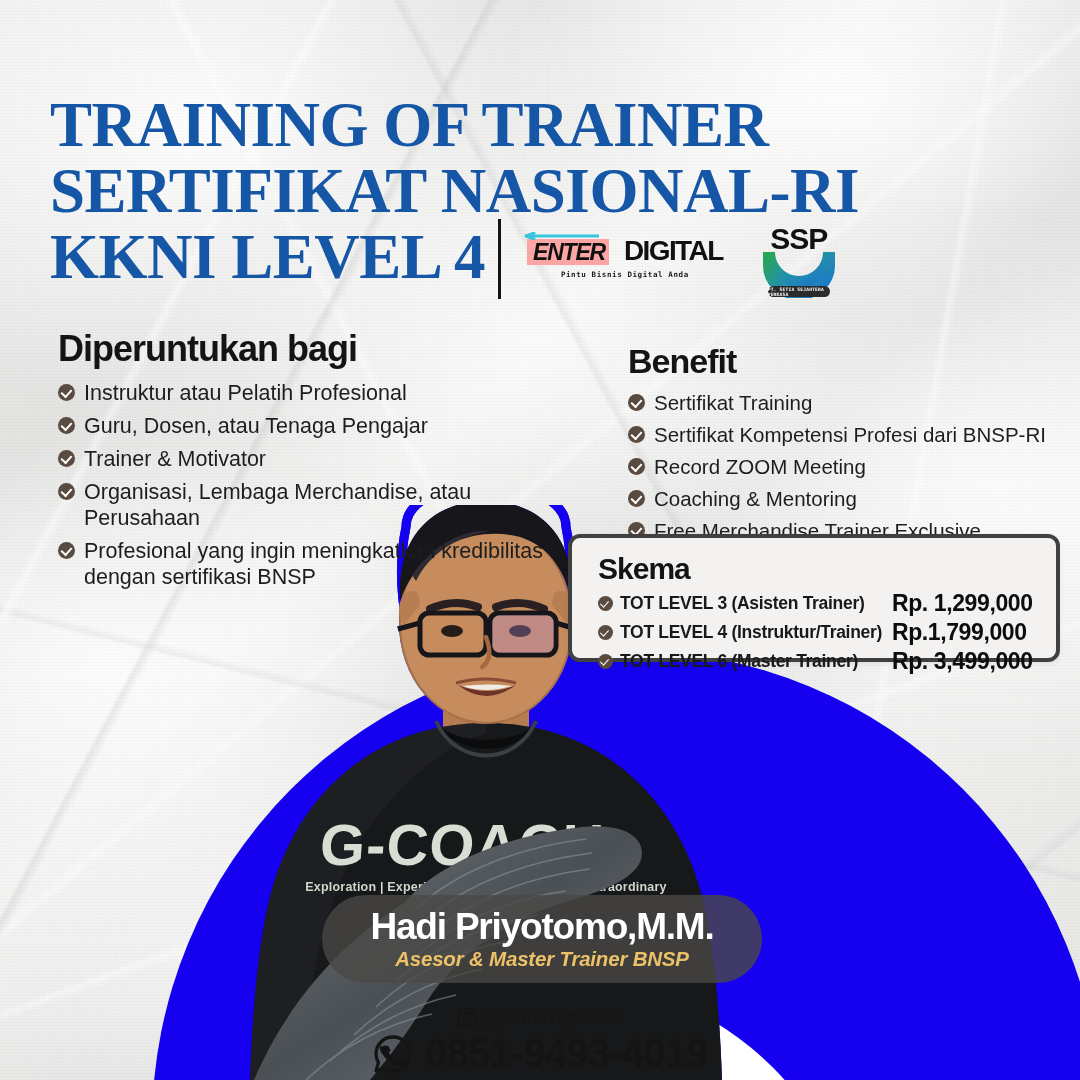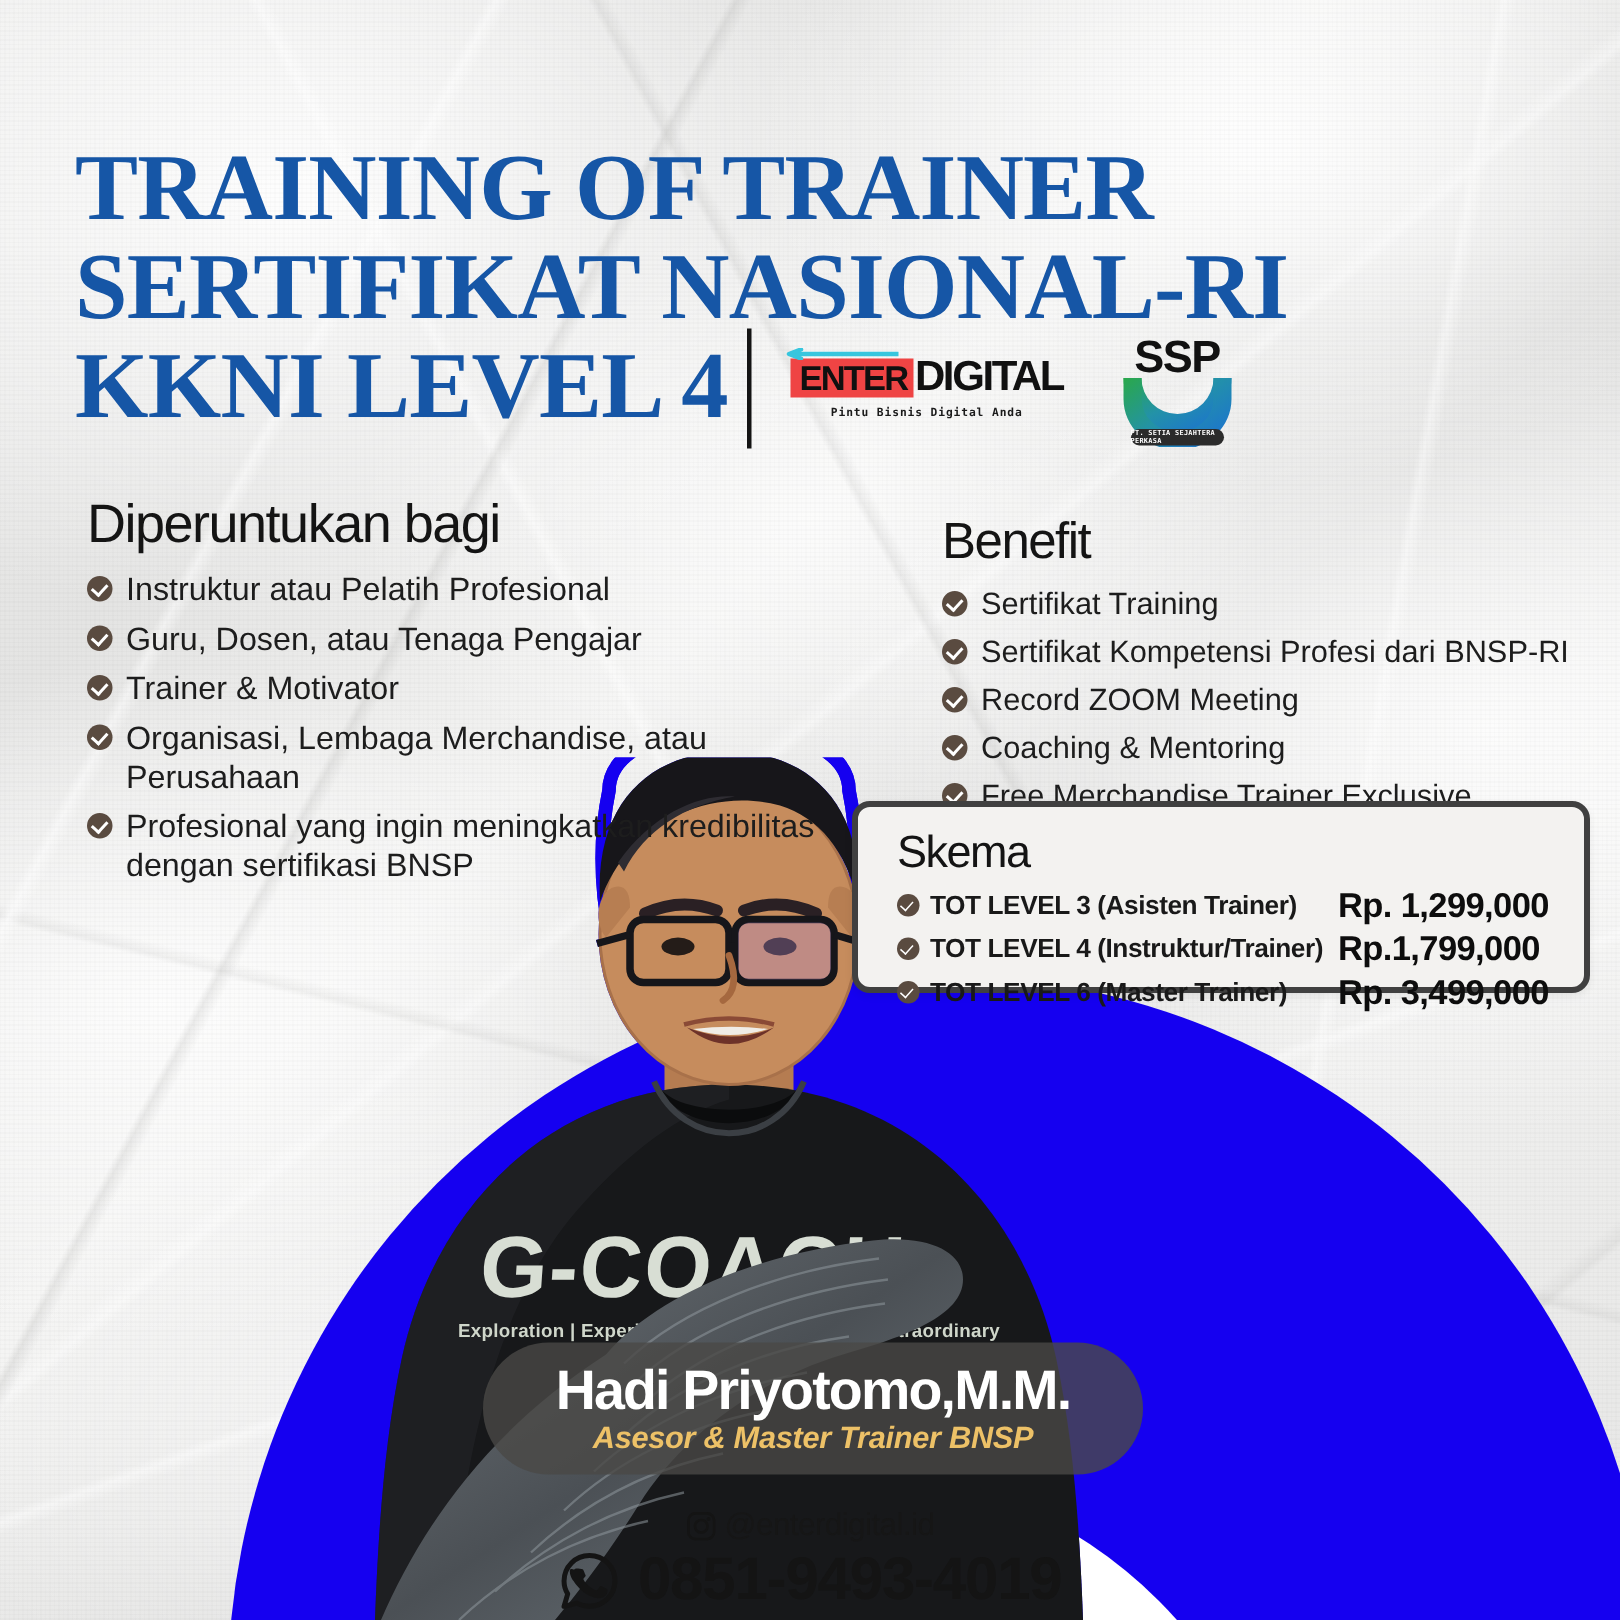--- a/index.html
+++ b/index.html
@@ -95,33 +95,34 @@
     display:flex; align-items:center; gap:18px;
     height:82px;
   }
   .logo-divider{
     width:3px; height:80px; background:#141414;
   }
   .enter-logo{ display:flex; flex-direction:column; align-items:center; margin-left:8px; }
   .enter-row{ display:flex; align-items:baseline; position:relative; }
   .enter-word{
     position:relative;
-    background:#ef4444;
+    background:#fca5a5;
     color:#101010;
     font-family:"Liberation Sans", sans-serif;
     font-weight:700; font-size:23px; letter-spacing:-1.2px;
     padding:1px 4px 1px 6px;
+    font-style:italic;
     line-height:24px;
   }
   .enter-arrow{
     position:absolute; left:-3px; top:-7px; width:76px; height:8px;
   }
   .digital-word{
     color:#111; font-weight:700; font-size:28px;
-    letter-spacing:-1.6px; line-height:24px; margin-left:1px;text-align:center;
+    letter-spacing:-1.6px; line-height:24px; margin-left:15px;text-align:center;
   }
   .enter-tag{
     font-family:"DejaVu Sans Mono", monospace;
     font-size:7.5px; font-weight:700; color:#1b1b1b;
     letter-spacing:.6px; margin-top:5px;
   }
   .ssp-logo{ position:relative; width:84px; height:78px; margin-left:16px; }
   .ssp-text{
     position:absolute; top:2px; left:0; width:84px; text-align:center;
     font-family:"Liberation Sans", sans-serif;
@@ -135,21 +136,21 @@
     display:flex; align-items:center; justify-content:center;
   }
   .ssp-bar span{
     font-family:"DejaVu Sans Mono", monospace;
     font-size:4.6px; color:#fff; font-weight:700; letter-spacing:.2px;
   }
 
   
   .sec-head{
     font-family:"Liberation Sans", sans-serif;
-    font-weight:400;
+    font-weight:700;
     color:#141414;
     letter-spacing:-1px;
   }
   .list{ list-style:none; }
   .list li{
     display:flex; align-items:flex-start;
     color:#1d1d1d;
     font-family:"Liberation Sans", sans-serif;
   }
   .chk{

